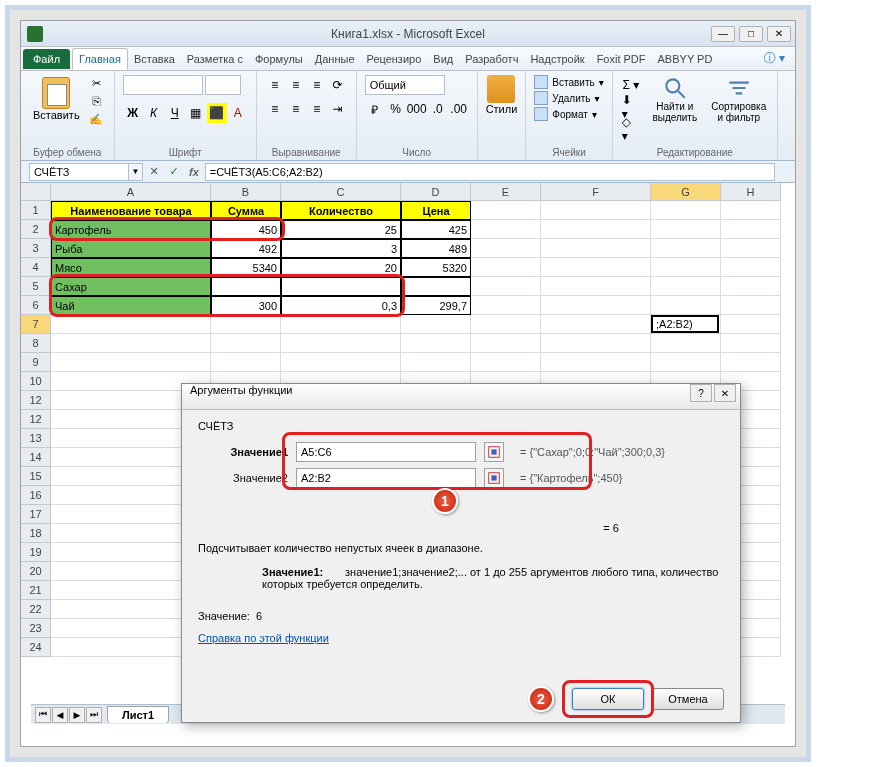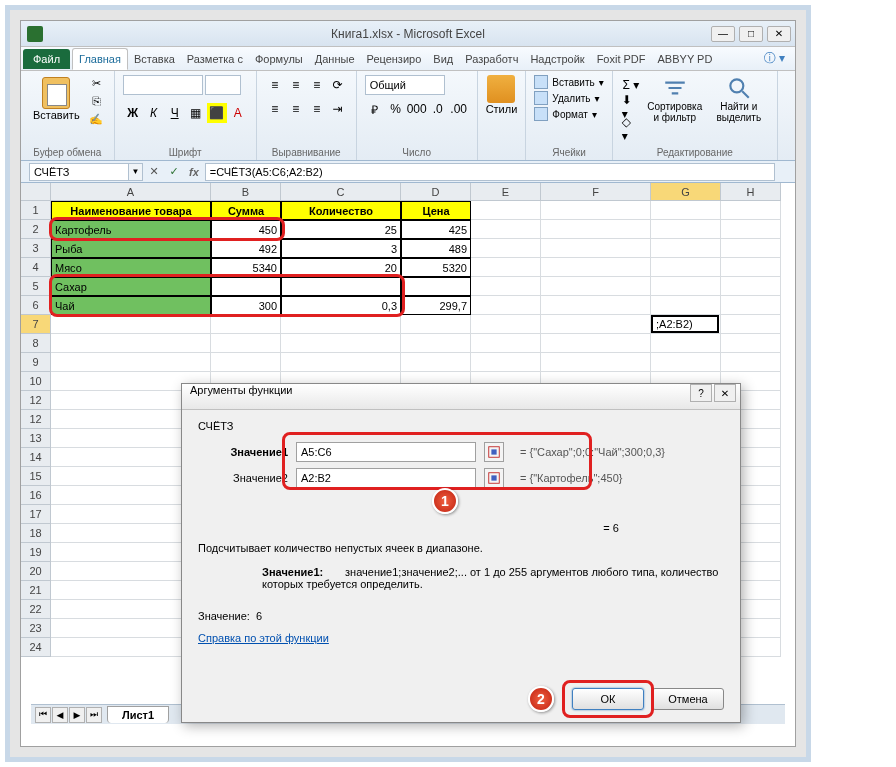--- a/index.html
+++ b/index.html
@@ -227,30 +227,30 @@
     </div>
     <div class="ribbon-group">
       <div class="ribbon-controls">
         <div class="edit-col">
           <span class="rb">Σ ▾</span>
           <span class="rb">⬇ ▾</span>
           <span class="rb">◇ ▾</span>
         </div>
         <div class="sort-btn">
           <svg class="sort-icon" viewBox="0 0 24 24">
-                <path fill="#5080b0" d="M3 6h18v2H3zm3 5h12v2H6zm3 5h6v2H9z"></path>
-              </svg>
-          <span style="max-width:60px;text-align:center">Сортировка и фильтр</span>
-        </div>
-        <div class="sort-btn">
-          <svg class="sort-icon" viewBox="0 0 24 24">
                 <circle cx="10" cy="10" r="6" fill="none" stroke="#5080b0" stroke-width="2"></circle>
                 <line x1="15" y1="15" x2="21" y2="21" stroke="#5080b0" stroke-width="2"></line>
               </svg>
           <span style="max-width:60px;text-align:center">Найти и выделить</span>
+        </div>
+        <div class="sort-btn">
+          <svg class="sort-icon" viewBox="0 0 24 24">
+                <path fill="#5080b0" d="M3 6h18v2H3zm3 5h12v2H6zm3 5h6v2H9z"></path>
+              </svg>
+          <span style="max-width:60px;text-align:center">Сортировка и фильтр</span>
         </div>
       </div>
       <div class="ribbon-group-title">Редактирование</div>
     </div>
   </div>
 
   <div class="formula-bar">
     <div class="name-box">СЧЁТЗ</div>
     <div class="name-box-dd">▼</div>
     <span class="fb-btn">✕</span>

